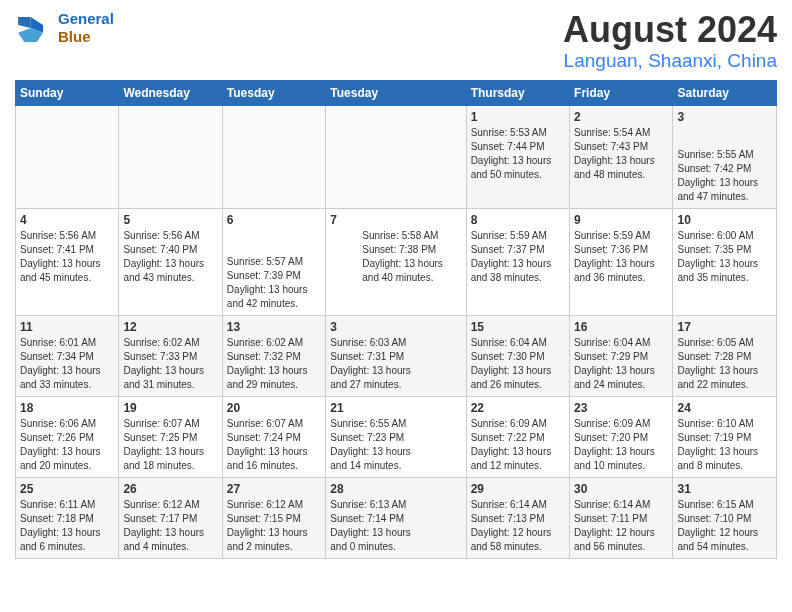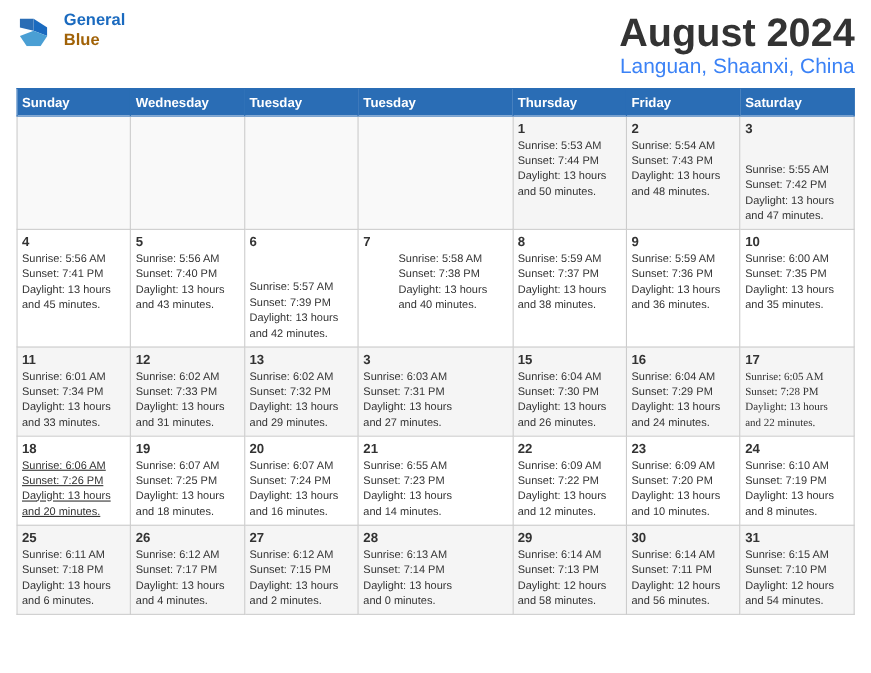--- a/index.html
+++ b/index.html
@@ -247,30 +247,30 @@
           </td>
           <td>
             <div class="day-number">16</div>
             <div class="day-info" style="white-space: pre-line;">Sunrise: 6:04 AM
 Sunset: 7:29 PM
 Daylight: 13 hours
 and 24 minutes.</div>
           </td>
           <td>
             <div class="day-number">17</div>
-            <div class="day-info" style="white-space: pre-line; font-family: Liberation Serif, serif;">Sunrise: 6:05 AM
+            <div class="day-info" style="white-space: pre-line;">Sunrise: 6:05 AM
 Sunset: 7:28 PM
 Daylight: 13 hours
 and 22 minutes.</div>
           </td>
         </tr>
         <tr>
           <td>
             <div class="day-number">18</div>
-            <div class="day-info" style="white-space: pre-line; text-decoration: underline;">Sunrise: 6:06 AM
+            <div class="day-info" style="white-space: pre-line;">Sunrise: 6:06 AM
 Sunset: 7:26 PM
 Daylight: 13 hours
 and 20 minutes.</div>
           </td>
           <td>
             <div class="day-number">19</div>
             <div class="day-info" style="white-space: pre-line;">Sunrise: 6:07 AM
 Sunset: 7:25 PM
 Daylight: 13 hours
 and 18 minutes.</div>

